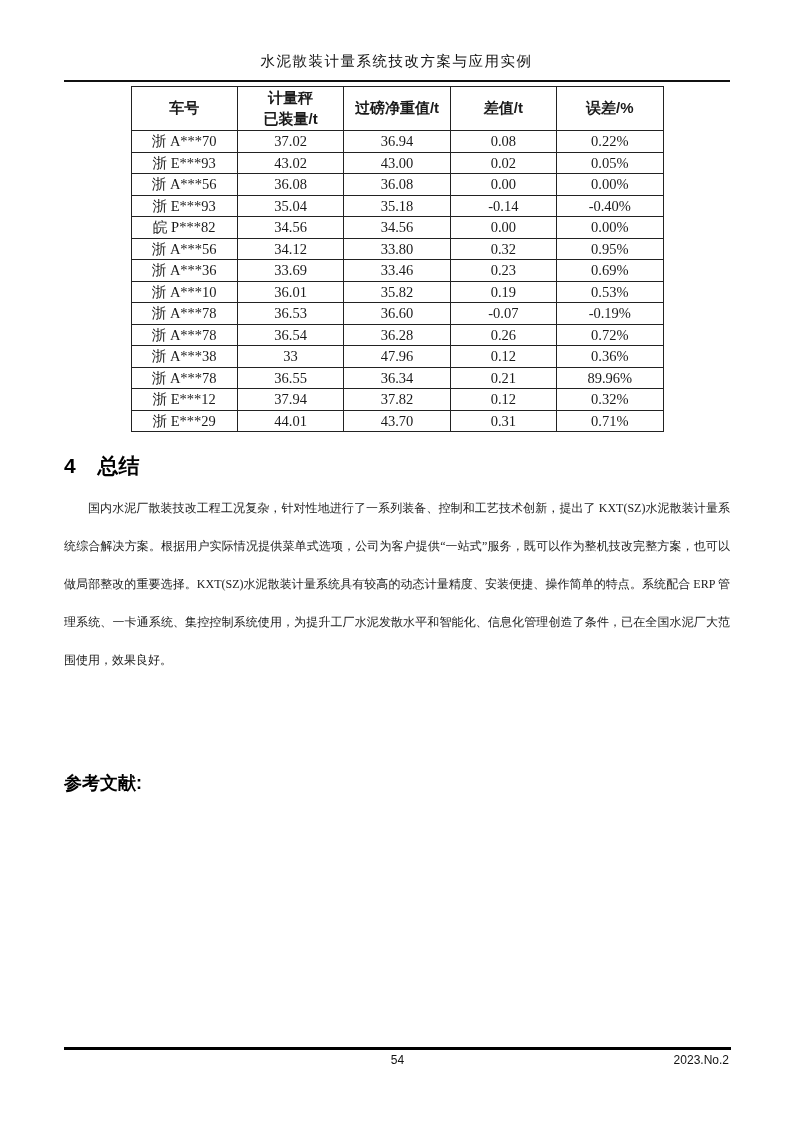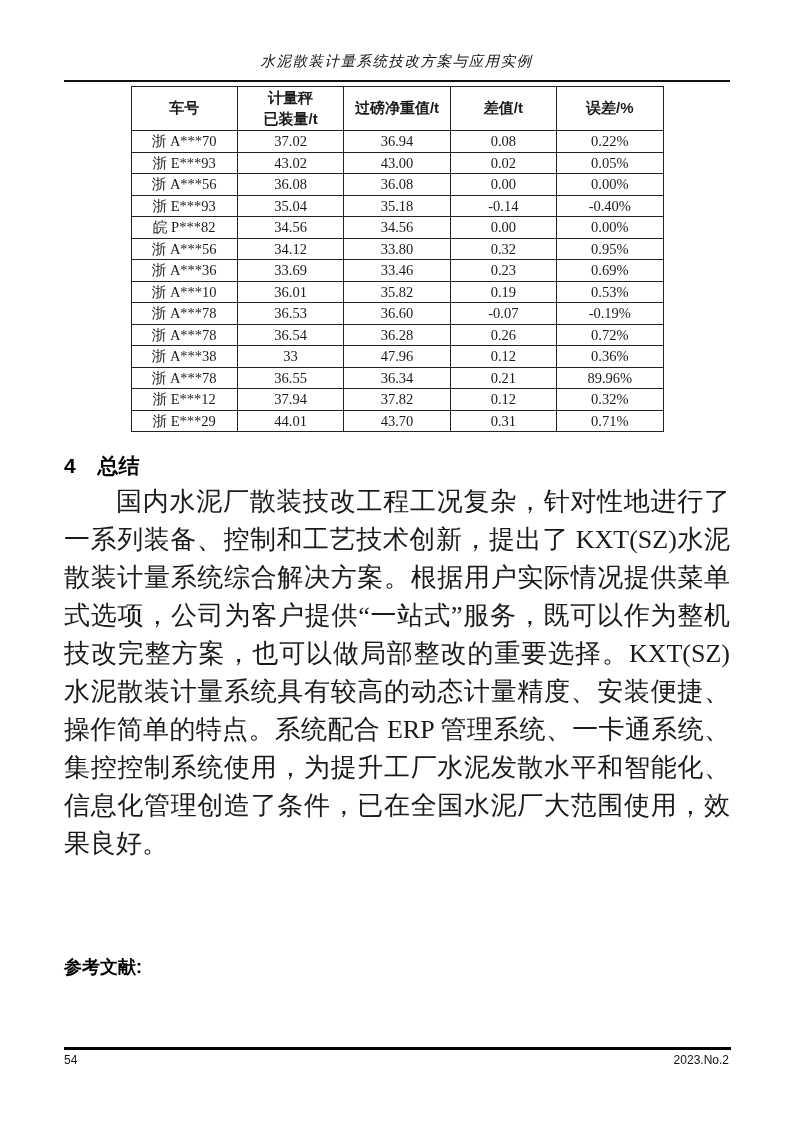--- a/index.html
+++ b/index.html
@@ -3,21 +3,21 @@
 <meta charset="utf-8">
 <style>
   html, body { margin:0; padding:0; background:#e8e8e8; }
   .page {
     width:793px; height:1122px; position:relative; margin:0 auto;
     background:#ffffff; color:#1a1a1a; overflow:hidden;
     font-family:"Liberation Serif","DejaVu Serif",serif;
   }
   .running-header { padding-top:52px; }
   .running-title {
-    text-align:center; font-size:14.5px; letter-spacing:1.5px; color:#111;font-style:italic;
+    text-align:center; font-size:14.5px; letter-spacing:1.5px; color:#111;
   }
   .header-rule { margin:9px 63px 0 64px; border-top:2px solid #111; height:0; }
 
   .content { padding:0 63px 0 64px; }
 
   table.weigh-table {
     width:533px; margin:4px auto 0; border-collapse:collapse;
     table-layout:fixed; color:#1a1a1a;
   }
   .weigh-table th {
@@ -31,38 +31,38 @@
     font-size:14.5px; height:20.5px; line-height:1; padding:0;
   }
 
   .section-heading {
     margin:20px 0 0; font-family:"Liberation Sans","DejaVu Sans",sans-serif;
     font-size:21px; font-weight:bold; color:#000;
   }
   .section-heading .sec-num { margin-right:16px; }
 
   .body-paragraph {
-    margin:3px 0 0; font-size:26px; line-height:38px;
+    margin:9px 0 0; font-size:12px; line-height:38px;
     text-align:justify; text-indent:2em; color:#1a1a1a;
   }
 
   .references { margin-top:92px; }
   .references-heading {
     font-family:"Liberation Sans","DejaVu Sans",sans-serif;
     font-weight:bold; font-size:18px; color:#000;
   }
   .reference-item { font-size:14px; line-height:27px; color:#1a1a1a; }
 
   .page-footer { position:absolute; left:64px; right:62px; top:1047px; }
   .footer-rule { border-top:3px solid #000; height:0; }
   .footer-row {
     position:relative; height:16px; margin-top:3px;
     font-family:"Liberation Sans","DejaVu Sans",sans-serif; font-size:12px; color:#111;
   }
-  .page-number { position:absolute; left:0; right:0; text-align:left; }
+  .page-number { position:absolute; left:0; right:0; text-align:center; }
   .issue-number { position:absolute; right:2px; top:0; }
 </style>
 </head>
 <body>
 
 <div class="page">
 
   <div class="running-header">
     <div class="running-title">水泥散装计量系统技改方案与应用实例</div>
     <div class="header-rule"></div>

